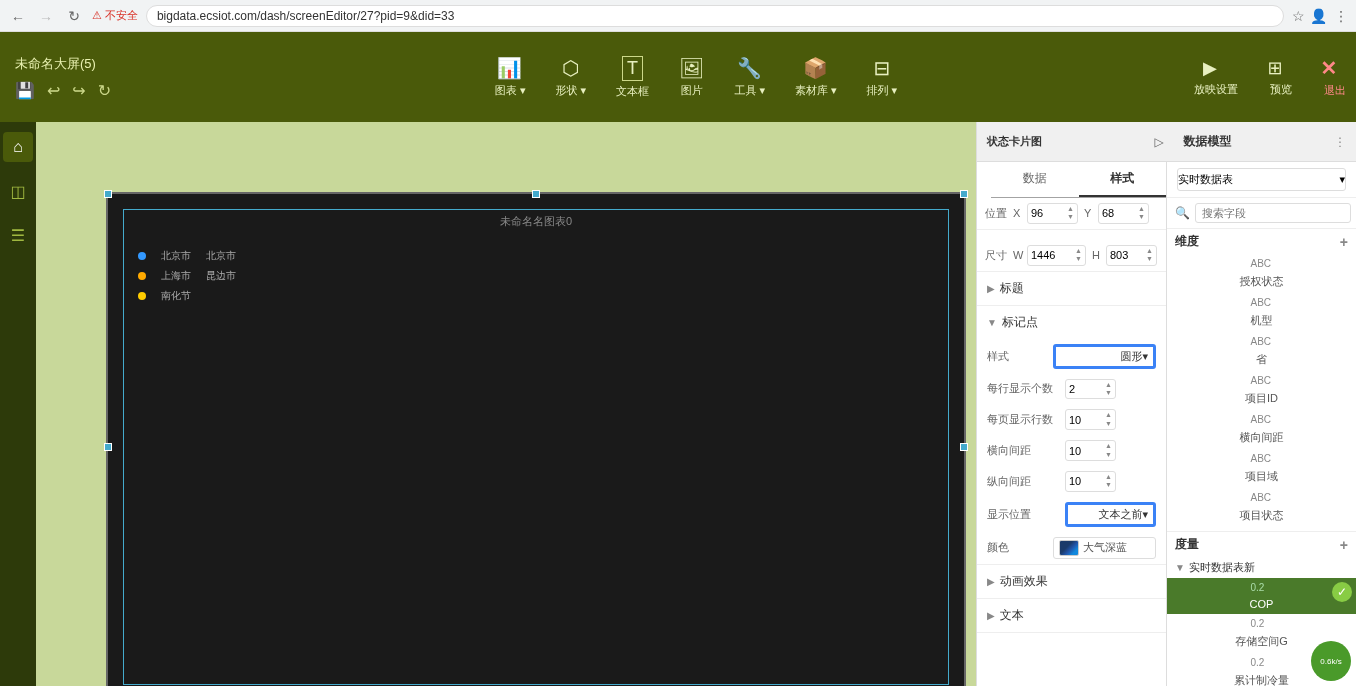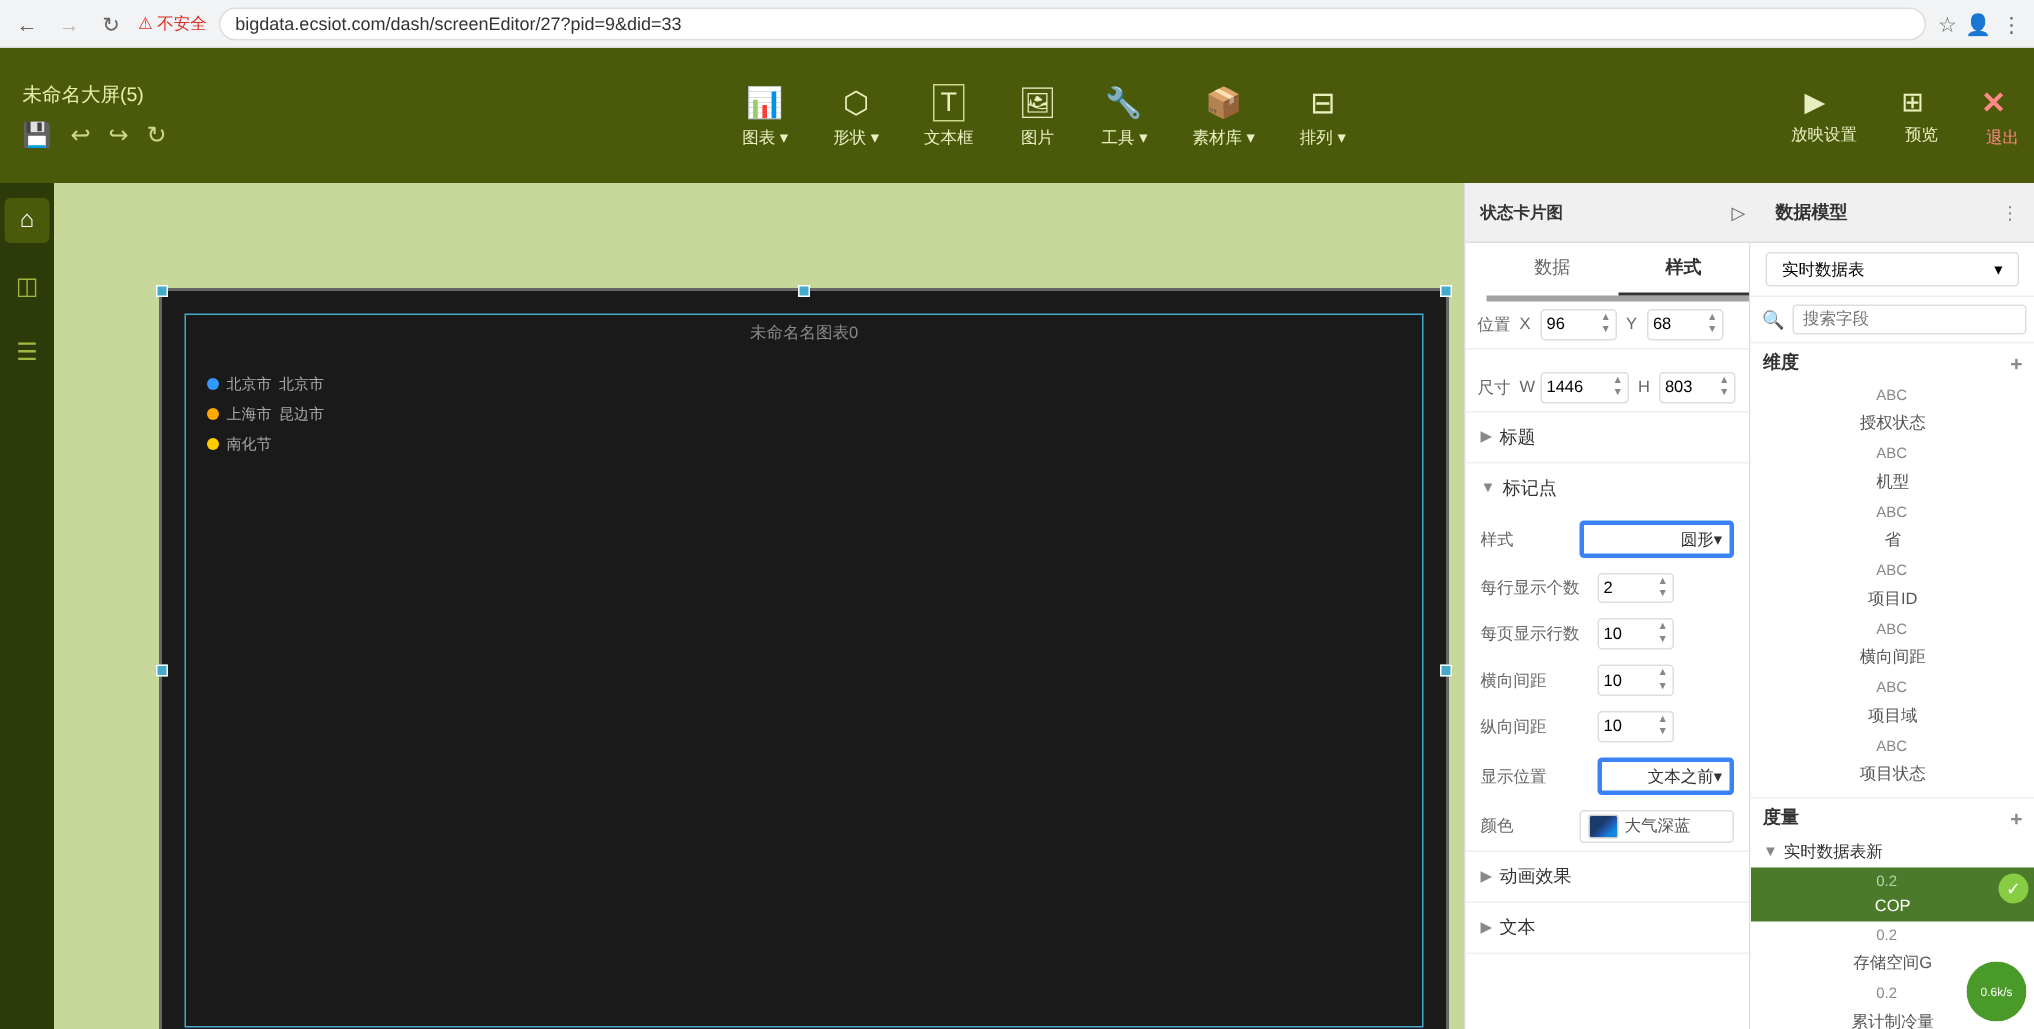--- a/index.html
+++ b/index.html
@@ -178,21 +178,21 @@
       position: absolute;
       top: 55px;
       left: 30px;
       display: flex;
       flex-direction: column;
       gap: 6px;
     }
     .legend-item {
       display: flex;
       align-items: center;
-      gap: 5px;
+      gap: 15px;
       font-size: 10px;
       color: #aaa;
     }
     .legend-dot {
       width: 8px; height: 8px;
       border-radius: 50%;
     }
     
     .handle {
       position: absolute;
@@ -234,21 +234,21 @@
 
     
     .style-panel {
       width: 190px;
       background: white;
       overflow-y: auto;
       border-right: 1px solid #ddd;
     }
     .style-tabs {
       display: flex;
-      border-bottom: 4px solid #a3a3a3;
+      border-bottom: 1px solid #a3a3a3;
       margin-left: 14px;
     }
     .style-tab {
       flex: 1;
       text-align: center;
       padding: 8px 4px;
       font-size: 12px;
       cursor: pointer;
       color: #666;
     }
@@ -323,21 +323,21 @@
       padding: 6px 10px;
       border-bottom: 1px solid #eee;
       gap: 5px;
     }
     .data-select-dropdown {
       flex: 1;
       display: flex;
       align-items: center;
       border: 1px solid #ddd;
       border-radius: 3px;
-      padding: 3px 10px;
+      padding: 3px 0;
       background: white;
       font-size: 11px;
       justify-content: space-between;
     }
 
     .search-row {
       padding: 5px 8px;
       border-bottom: 1px solid #eee;
       display: flex;
       align-items: center;

